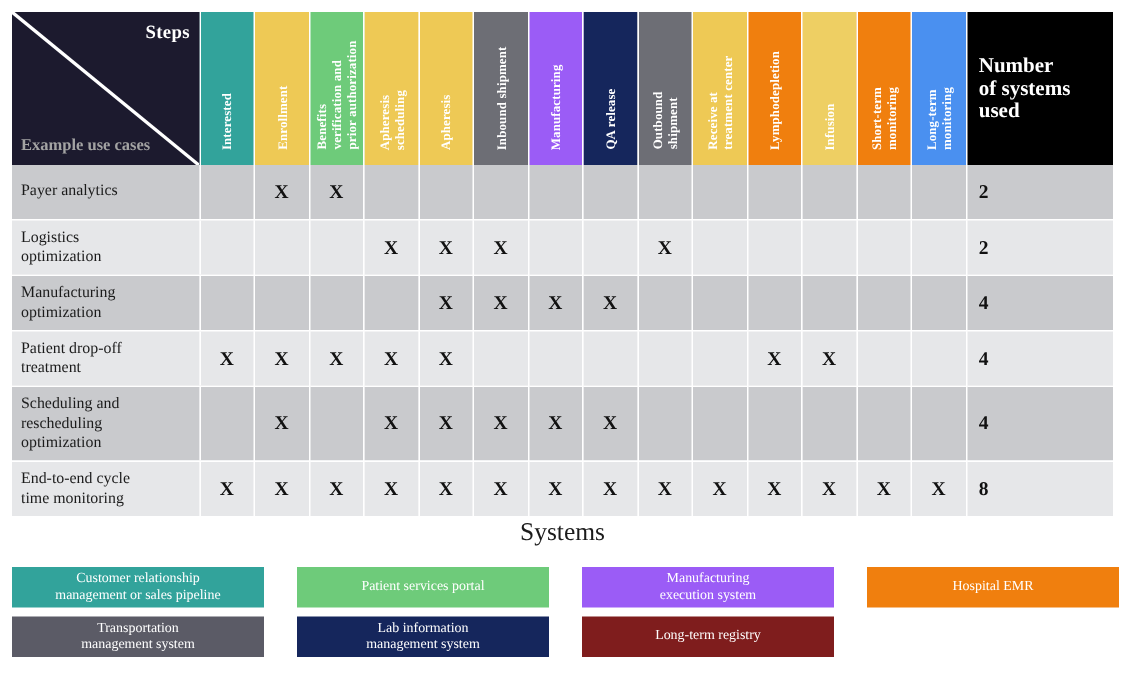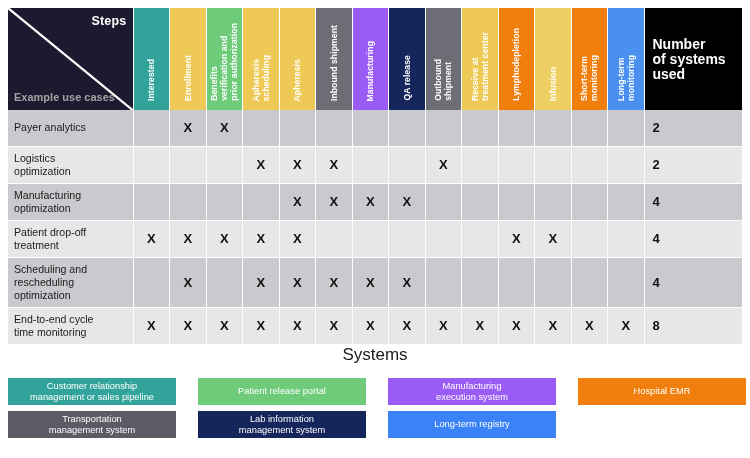--- a/index.html
+++ b/index.html
@@ -3,21 +3,21 @@
 <meta charset="utf-8">
 <style>
   * { box-sizing: border-box; }
   html, body {
     margin: 0; padding: 0;
     width: 750px; height: 458px;
     background: #ffffff;
     font-family: "Liberation Sans", sans-serif;
     overflow: hidden;
   }
-  #root { position: relative; width: 750px; height: 458px; background: #fff; }
+  #root { position: relative; width: 750px; height: 458px; background: #fff; font-family: Liberation Serif, serif; }
 
   
   .matrix { position: absolute; left: 8px; top: 8px; width: 734px; height: 322px; }
   .matrix table { border-collapse: collapse; width: 734px; table-layout: fixed; }
 
   
   .hdr-corner {
     width: 125px; height: 102px;
     background: #1c1a2e;
     position: relative;
@@ -301,25 +301,25 @@
         </tbody>
     </table>
   </div>
 
   <div class="legend-title">Systems</div>
 
   <div class="legend">
     <div class="legend-grid" id="legend-grid">
         <div class="legend-item" style="background: rgb(50, 163, 155);"><span>Customer relationship
 management or sales pipeline</span></div>
-        <div class="legend-item" style="background: rgb(110, 203, 122);"><span>Patient release portal</span></div>
+        <div class="legend-item" style="background: rgb(110, 203, 122);"><span>Patient services portal</span></div>
         <div class="legend-item" style="background: rgb(155, 92, 246);"><span>Manufacturing
 execution system</span></div>
         <div class="legend-item" style="background: rgb(240, 127, 14);"><span>Hospital EMR</span></div>
         <div class="legend-item" style="background: rgb(91, 91, 102);"><span>Transportation
 management system</span></div>
         <div class="legend-item" style="background: rgb(21, 38, 92);"><span>Lab information
 management system</span></div>
-        <div class="legend-item" style="background: #3b82f6;"><span>Long-term registry</span></div>
+        <div class="legend-item" style="background: #7f1d1d;"><span>Long-term registry</span></div>
       </div>
   </div>
 
 </div>
 
 </body></html>

